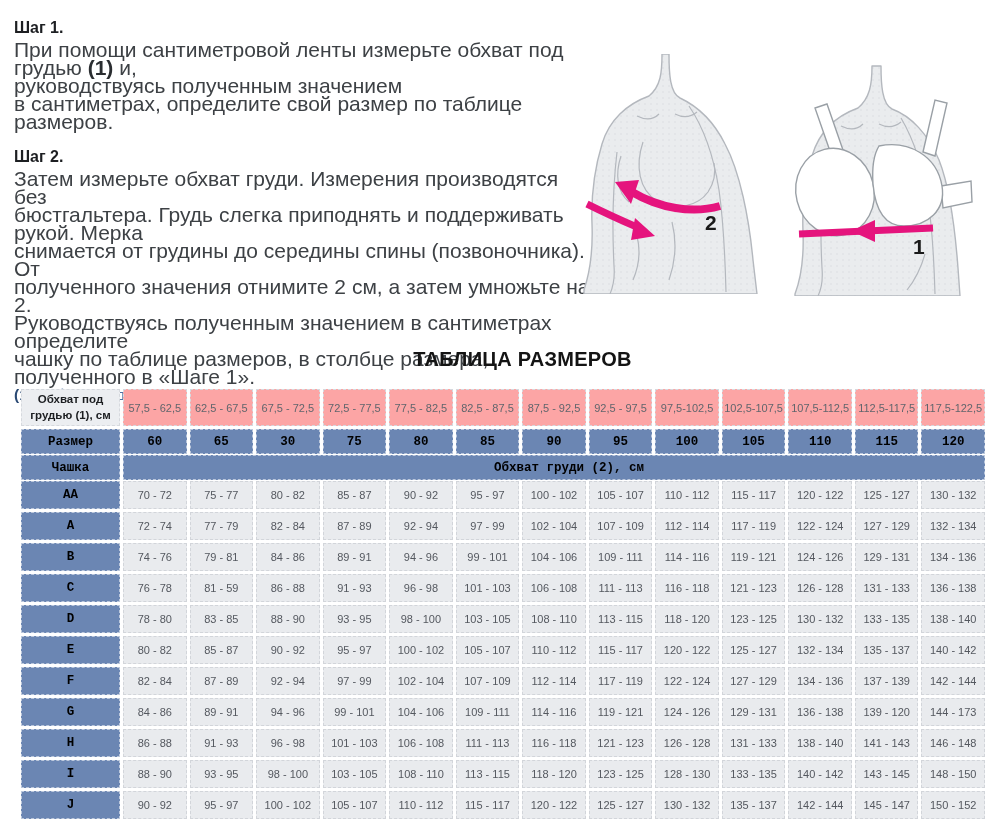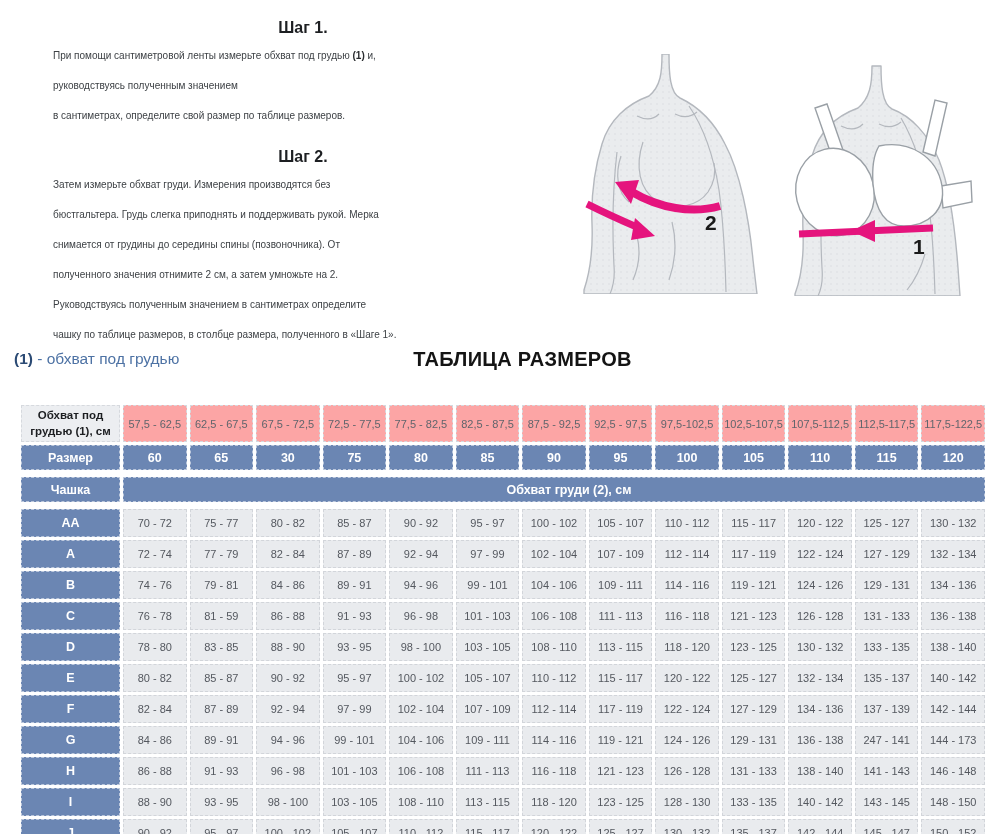--- a/index.html
+++ b/index.html
@@ -4,54 +4,54 @@
 <style>
   * { margin:0; padding:0; box-sizing:border-box; }
   html,body { background:#ffffff; }
   .page {
     position:relative; width:997px; height:834px; background:#ffffff;
     overflow:hidden; font-family:"Liberation Sans", sans-serif;
   }
 
   
   .instructions { position:absolute; left:14px; top:19px; width:578px; }
-  .step-title { font-size:16px; font-weight:bold; color:#1d1f22; margin-bottom:4px;text-align:center; }
-  .step-body  { font-size:10px; line-height:30px; color:#3d4145; white-space:pre-line;margin-left:39px; }
+  .step-title { font-size:16px; font-weight:bold; color:#1d1f22; margin-bottom:4px; }
+  .step-body  { font-size:21px; line-height:18px; color:#3d4145; white-space:pre-line; }
   .step-body b { color:#2a2d30; }
   .step + .step { margin-top:17px; }
   .legend-item { font-size:15.5px; color:#4d72a4; }
   .legend-item .num { font-weight:bold; color:#2b4a74; }
 
   
   .figures { position:absolute; left:577px; top:54px; width:420px; height:244px;
              display:flex; align-items:flex-start; gap:8px; }
 
   
   .table-title {
     position:absolute; top:348px; left:0; width:100%; text-align:center;
     font-size:20px; font-weight:bold; color:#141414; letter-spacing:.3px;padding-left:48px;
   }
 
   
   .size-table { position:absolute; left:21px; top:389px; width:964px; }
   .trow { display:grid; grid-template-columns:99px repeat(13,1fr); gap:3px; margin-top:3px; }
-  .trow.first { margin-top:16px; }
-  .trow.gap-top { margin-top:7px; }
+  .trow.first { margin-top:0; }
+  .trow.gap-top { margin-top:1px; }
   .cell {
     display:flex; align-items:center; justify-content:center;
     text-align:center; white-space:nowrap; overflow:hidden;
   }
   .cell.gray { background:#e9ebee; border:1px dashed #d2d5da; color:#54585f; font-size:11px; }
   .cell.hdr  { background:#fca5a5; border:1px dashed #d6d9de; color:#60656c; font-size:11px; height:37px; }
   .cell.hdr-label {
     background:#eceef1; border:1px dashed #d6d9de; color:#1c1e21; font-weight:bold;
     font-size:11.5px; line-height:1.35; height:37px; white-space:normal; padding:0 5px;
   }
   .cell.blue { background:#6b86b3; border:1px dashed rgba(255,255,255,.55);
-               color:#ffffff; font-weight:bold; font-size:12.5px; }
+               color:#000000; font-weight:bold; font-size:12.5px;font-family:Liberation Mono, monospace; }
   .r-size .cell, .r-cup .cell { height:25px; }
   .r-body .cell { height:28px; }
   .span13 { grid-column:2 / -1; font-size:12px;padding-left:30px; }
 </style>
 </head>
 <body>
 
 <div class="page">
 
   <div class="instructions">
@@ -289,21 +289,21 @@
         <div class="cell gray">89 - 91</div>
         <div class="cell gray">94 - 96</div>
         <div class="cell gray">99 - 101</div>
         <div class="cell gray">104 - 106</div>
         <div class="cell gray">109 - 111</div>
         <div class="cell gray">114 - 116</div>
         <div class="cell gray">119 - 121</div>
         <div class="cell gray">124 - 126</div>
         <div class="cell gray">129 - 131</div>
         <div class="cell gray">136 - 138</div>
-        <div class="cell gray">247 - 141</div>
+        <div class="cell gray">139 - 120</div>
         <div class="cell gray">144 - 173</div>
       </div>
       <div class="trow r-body">
         <div class="cell blue">H</div>
         <div class="cell gray">86 - 88</div>
         <div class="cell gray">91 - 93</div>
         <div class="cell gray">96 - 98</div>
         <div class="cell gray">101 - 103</div>
         <div class="cell gray">106 - 108</div>
         <div class="cell gray">111 - 113</div>

